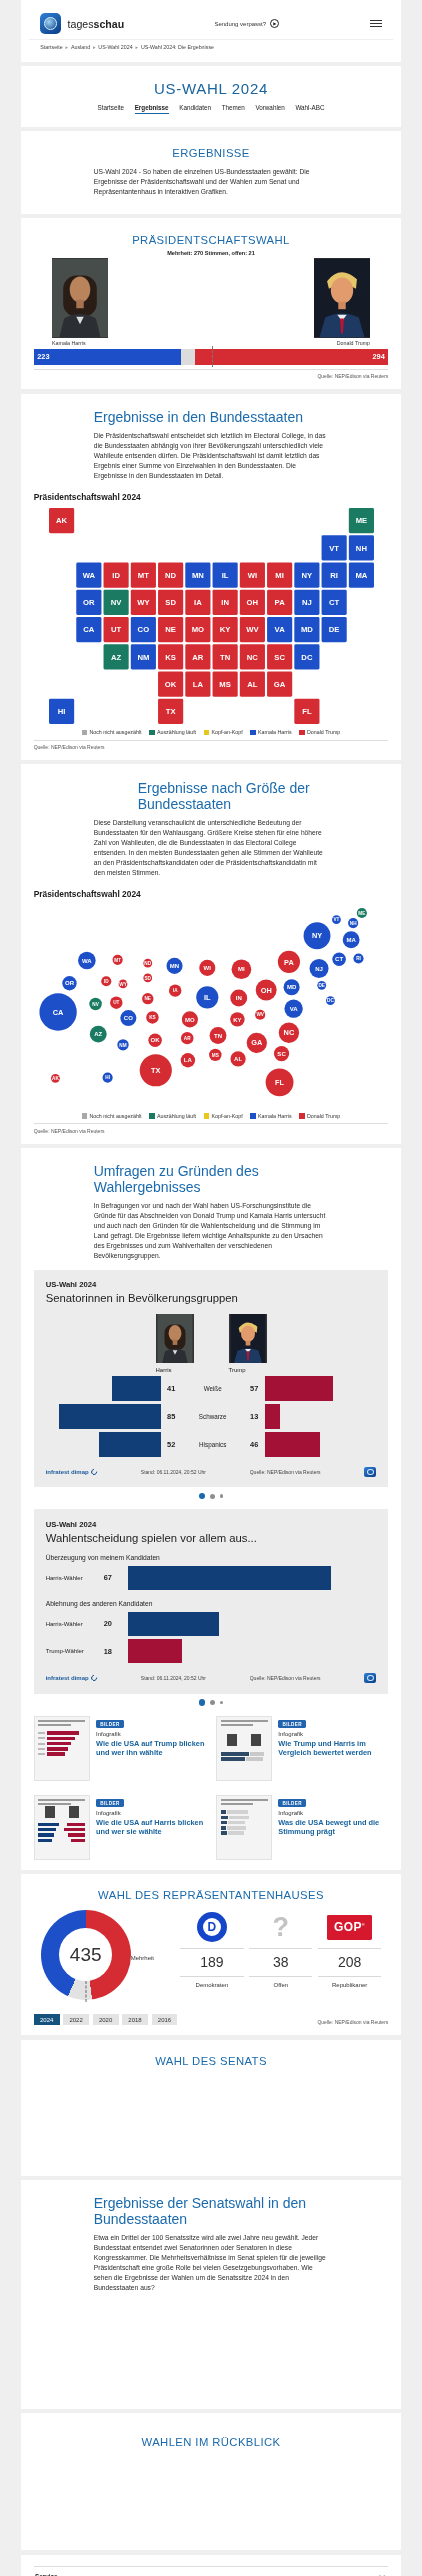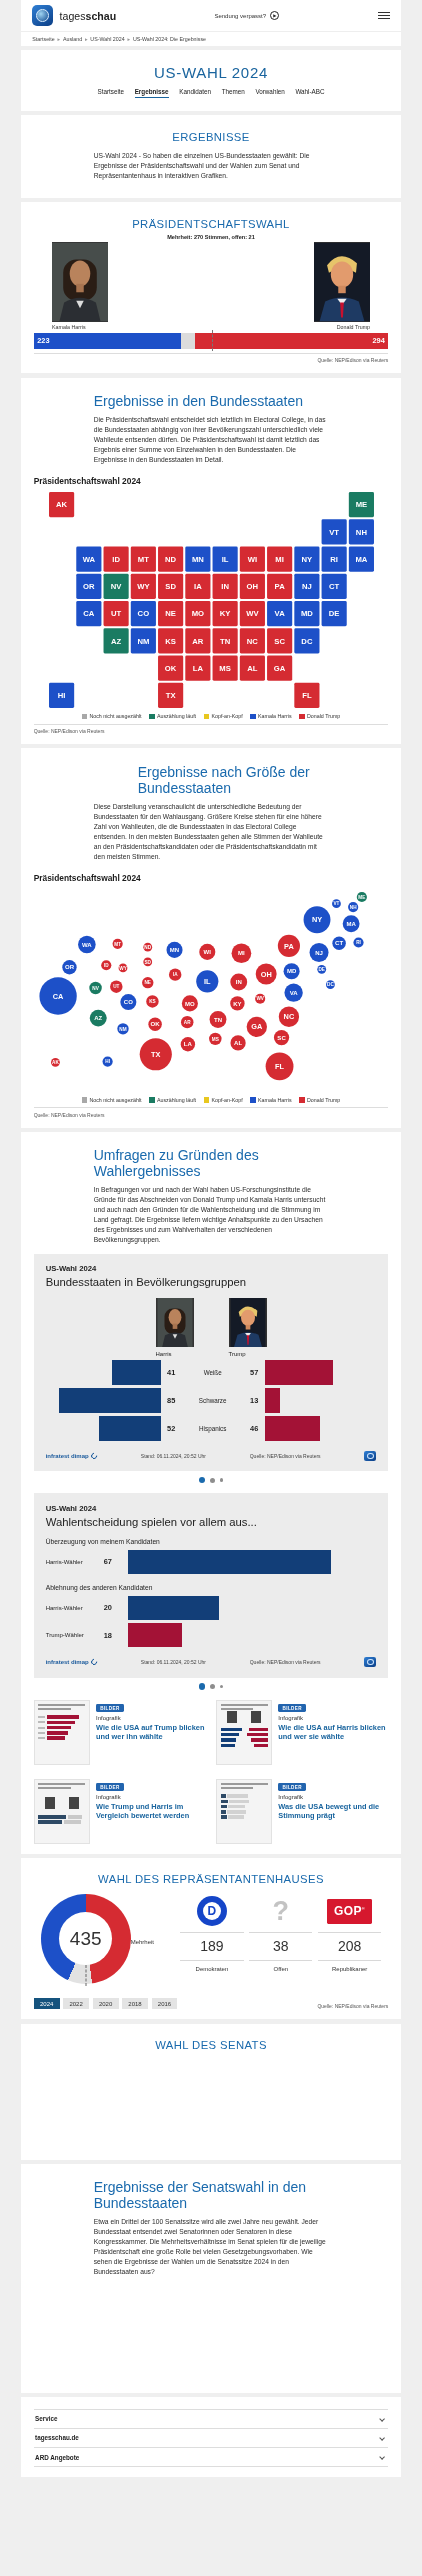--- a/index.html
+++ b/index.html
@@ -1,21 +1,21 @@
 <!DOCTYPE html>
 <html lang="de" style="font-size:11.3px"><head>
 <meta charset="utf-8">
 <style>
   * { box-sizing: border-box; margin: 0; padding: 0; }
   html,body { width: 422px; background:#efefef; font-family:"Liberation Sans",sans-serif; color:#1e1e1e; }
   .col { margin:0 21px; }
   .card { background:#fff; margin-bottom:4.2px; padding:10px 12.7px; }
 
   
-  .hdr { background:#fff; margin-bottom:4.2px; padding:0; }
+  .hdr { background:#fff; margin-bottom:4.2px; padding:8px; }
   .hdr-top { display:flex; align-items:center; height:31px; padding:0 11.3px; }
   .logo-sq { width:21px; height:21px; border-radius:5px; background:linear-gradient(145deg,#2f7fd4,#0b3e86); position:relative; flex:0 0 auto; }
   .logo-sq .globe { position:absolute; left:4.2px; top:4.2px; width:12.7px; height:12.7px; border-radius:50%; background:radial-gradient(circle at 35% 35%,#9fd4f2,#104a90); border:0.7px solid #dbeeff; }
   .brand { font-size:10.6px; margin-left:6.3px; color:#222; }
   .brand b { font-weight:bold; }
   .hdr-mid { flex:1; display:flex; justify-content:center; align-items:center; gap:4.2px; font-size:6px; color:#333; }
   .play { width:9.1px; height:9.1px; border:0.9px solid #222; border-radius:50%; display:flex; align-items:center; justify-content:center; font-size:4.2px; color:#222; }
   .burger { width:12px; height:7.7px; display:flex; flex-direction:column; justify-content:space-between; cursor:pointer; }
   .burger i { display:block; height:1.3px; background:#333; }
   .bc { border-top:0.7px solid #eee; padding:3.5px 11.3px 4.2px; font-size:5.3px; color:#444; display:flex; gap:2.8px; flex-wrap:wrap; }
@@ -697,21 +697,21 @@
     <hr class="divider">
     <div class="quelle">Quelle: NEP/Edison via Reuters</div>
   </div>
 
   <div class="card">
     <h3 class="sub narrow" style="margin-top:5.6px;">Umfragen zu Gründen des Wahlergebnisses</h3>
     <p class="body-txt narrow">In Befragungen vor und nach der Wahl haben US-Forschungsinstitute die Gründe für das Abschneiden von Donald Trump und Kamala Harris untersucht und auch nach den Gründen für die Wahlentscheidung und die Stimmung im Land gefragt. Die Ergebnisse liefern wichtige Anhaltspunkte zu den Ursachen des Ergebnisses und zum Wahlverhalten der verschiedenen Bevölkerungsgruppen.</p>
 
     <div class="gcard">
       <div class="kick">US-Wahl 2024</div>
-      <div class="ttl">Bundesstaaten in Bevölkerungsgruppen</div>
+      <div class="ttl">Senatorinnen in Bevölkerungsgruppen</div>
       <div class="demo-head">
         <div class="p">
             <div class="photo">
               <svg viewBox="0 0 60 84">
                 <rect x="0" y="0" width="60" height="84" fill="#474d4b"></rect>
                 <rect x="12" y="18" width="36" height="44" rx="14" fill="#2a1d15"></rect>
                 <ellipse cx="30" cy="33" rx="11" ry="14" fill="#b9835c"></ellipse>
                 <rect x="26" y="44" width="8" height="9" fill="#a87450"></rect>
                 <path d="M8 84 L13 64 Q30 54 47 64 L52 84 Z" fill="#2b2e33"></path>
                 <path d="M26 62 L30 70 L34 62 Z" fill="#ddd"></path>
@@ -841,20 +841,41 @@
               <span style="width: 7px; height: 2.1px; background: rgb(187, 187, 187);"></span>
               <span class="mini" style="width: 18.3px; background: rgb(163, 18, 54);"></span>
             </div>
           </div>
           <div><span class="badge">BILDER</span><div class="kicker">Infografik</div><div class="t-title">Wie die USA auf Trump blicken und wer ihn wählte</div></div>
         </div>
         <div class="teaser">
           <div class="thumb">
             <div class="tl"></div>
             <div class="tl" style="width: 70%;"></div>
+            <div style="height: 7px;"></div>
+            <div class="row" style="justify-content: space-around;">
+              <span class="ph"></span>
+              <span class="ph"></span>
+            </div>
+            <div style="height: 4.2px;"></div>
+            <div class="row">
+              <span class="mini" style="width: 28px; background: rgb(46, 74, 102);"></span>
+              <span class="mini" style="width: 14px; background: rgb(201, 201, 201);"></span>
+            </div>
+            <div class="row">
+              <span class="mini" style="width: 24px; background: rgb(46, 74, 102);"></span>
+              <span class="mini" style="width: 17px; background: rgb(201, 201, 201);"></span>
+            </div>
+          </div>
+          <div><span class="badge">BILDER</span><div class="kicker">Infografik</div><div class="t-title">Wie Trump und Harris im Vergleich bewertet werden</div></div>
+        </div>
+        <div class="teaser">
+          <div class="thumb">
+            <div class="tl"></div>
+            <div class="tl" style="width: 70%;"></div>
             <div class="row" style="justify-content: space-around;">
               <span class="ph"></span>
               <span class="ph"></span>
             </div>
             <div style="height: 2.8px;"></div>
             <div class="row" style="justify-content: space-between;">
               <span class="mini" style="width: 21px; background: rgb(18, 62, 120);"></span>
               <span class="mini" style="width: 18.3px; background: rgb(163, 18, 54);"></span>
             </div>
             <div class="row" style="justify-content: space-between;">
@@ -864,41 +885,20 @@
             <div class="row" style="justify-content: space-between;">
               <span class="mini" style="width: 15.5px; background: rgb(18, 62, 120);"></span>
               <span class="mini" style="width: 17px; background: rgb(163, 18, 54);"></span>
             </div>
             <div class="row" style="justify-content: space-between;">
               <span class="mini" style="width: 14px; background: rgb(18, 62, 120);"></span>
               <span class="mini" style="width: 14px; background: rgb(163, 18, 54);"></span>
             </div>
           </div>
           <div><span class="badge">BILDER</span><div class="kicker">Infografik</div><div class="t-title">Wie die USA auf Harris blicken und wer sie wählte</div></div>
-        </div>
-        <div class="teaser">
-          <div class="thumb">
-            <div class="tl"></div>
-            <div class="tl" style="width: 70%;"></div>
-            <div style="height: 7px;"></div>
-            <div class="row" style="justify-content: space-around;">
-              <span class="ph"></span>
-              <span class="ph"></span>
-            </div>
-            <div style="height: 4.2px;"></div>
-            <div class="row">
-              <span class="mini" style="width: 28px; background: rgb(46, 74, 102);"></span>
-              <span class="mini" style="width: 14px; background: rgb(201, 201, 201);"></span>
-            </div>
-            <div class="row">
-              <span class="mini" style="width: 24px; background: rgb(46, 74, 102);"></span>
-              <span class="mini" style="width: 17px; background: rgb(201, 201, 201);"></span>
-            </div>
-          </div>
-          <div><span class="badge">BILDER</span><div class="kicker">Infografik</div><div class="t-title">Wie Trump und Harris im Vergleich bewertet werden</div></div>
         </div>
         <div class="teaser">
           <div class="thumb">
             <div class="tl"></div>
             <div class="tl" style="width: 70%;"></div>
             <div style="height: 4.2px;"></div>
             <div class="row">
               <span class="mini" style="width: 5.6px; background: rgb(46, 74, 102);"></span>
               <span class="mini" style="width: 21px; background: rgb(210, 210, 210);"></span>
             </div>
@@ -978,20 +978,24 @@
     <h2 class="sec">WAHL DES SENATS</h2>
     <div class="blank" style="height:90px;"></div>
   </div>
 
   <div class="card">
     <h3 class="sub narrow" style="margin-top:5.6px;">Ergebnisse der Senatswahl in den Bundesstaaten</h3>
     <p class="body-txt narrow">Etwa ein Drittel der 100 Senatssitze wird alle zwei Jahre neu gewählt. Jeder Bundesstaat entsendet zwei Senatorinnen oder Senatoren in diese Kongresskammer. Die Mehrheitsverhältnisse im Senat spielen für die jeweilige Präsidentschaft eine große Rolle bei vielen Gesetzgebungsvorhaben. Wie sehen die Ergebnisse der Wahlen um die Senatssitze 2024 in den Bundesstaaten aus?</p>
     <div class="blank" style="height:106px;"></div>
   </div>
 
+  <div class="card">
+    <h2 class="sec" style="margin-top:12.7px;">WAHLEN IM RÜCKBLICK</h2>
+    <div class="blank" style="height:84px;"></div>
+  </div>
 
   <div class="foot">
     <div id="acc">
         <div class="acc-row">
           <span>Service</span>
           <span class="chev"></span>
         </div>
         <div class="acc-row">
           <span>tagesschau.de</span>
           <span class="chev"></span>

